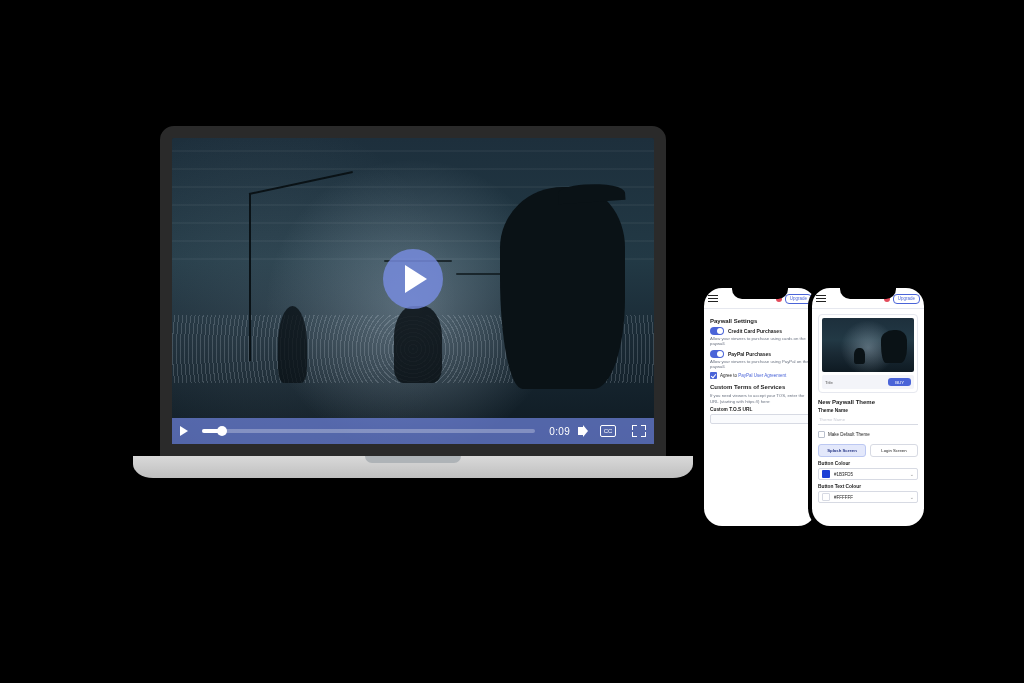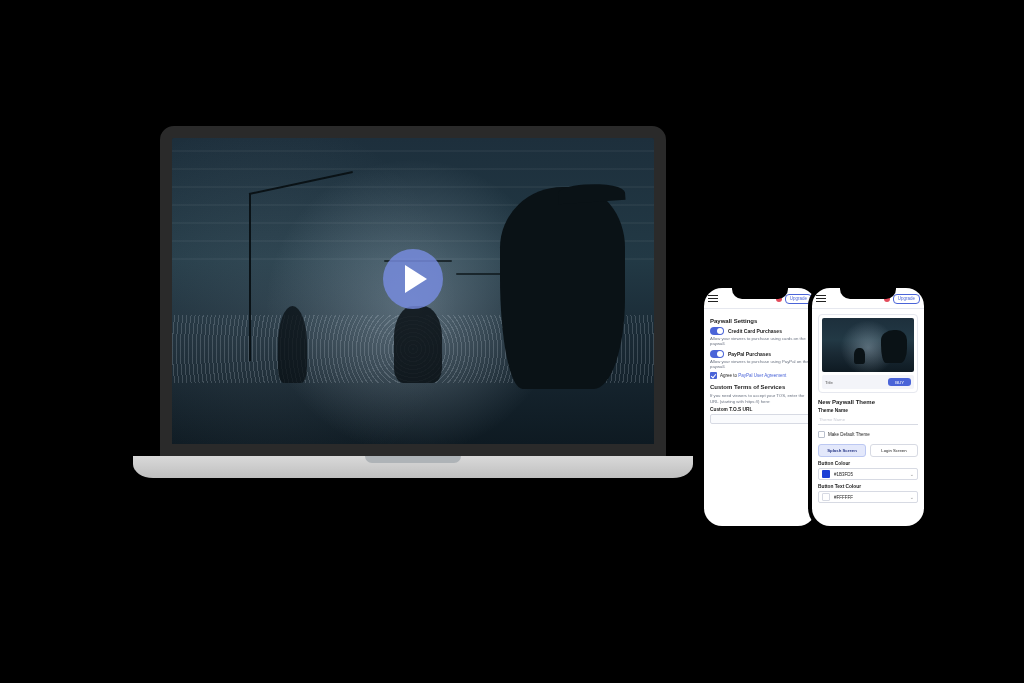--- a/index.html
+++ b/index.html
@@ -147,20 +147,44 @@
       <div class="cymbal"></div>
       <div class="cymbal2"></div>
       <div class="silhouette sil-left"></div>
       <div class="silhouette sil-mid"></div>
       <div class="silhouette sil-right"></div>
       <div class="sil-cap"></div>
     </div>
     <div class="play-button">
       <div class="play-triangle"></div>
     </div>
+    <div class="video-controls">
+      <div class="vc-btn">
+          <div class="vc-play-tri"></div>
+        </div>
+      <div class="vc-progress">
+        <div class="vc-progress-fill"></div>
+        <div class="vc-knob"></div>
+      </div>
+      <div class="vc-time">0:09</div>
+      <div class="vc-btn vc-icon-box vc-vol"></div>
+      <div class="vc-btn vc-cc">CC</div>
+      <div class="vc-btn">
+        <svg viewBox="0 0 24 20" fill="none" stroke="#fff" stroke-width="2">
+            <rect x="2" y="2" width="20" height="14" rx="2"></rect>
+            <path d="M2 18c3 0 6 2 7 5" stroke-linecap="round"></path>
+          </svg>
+      </div>
+      <div class="vc-btn vc-full">
+        <span class="tl"></span>
+          <span class="tr"></span>
+          <span class="bl"></span>
+          <span class="br"></span>
+      </div>
+    </div>
   </div>
   <div class="laptop-base">
     <div class="laptop-notch"></div>
   </div>
 </div>
 
 <div class="phone phone-a">
   <div class="phone-screen">
     <div class="notch"></div>
     <div class="ph-header">

